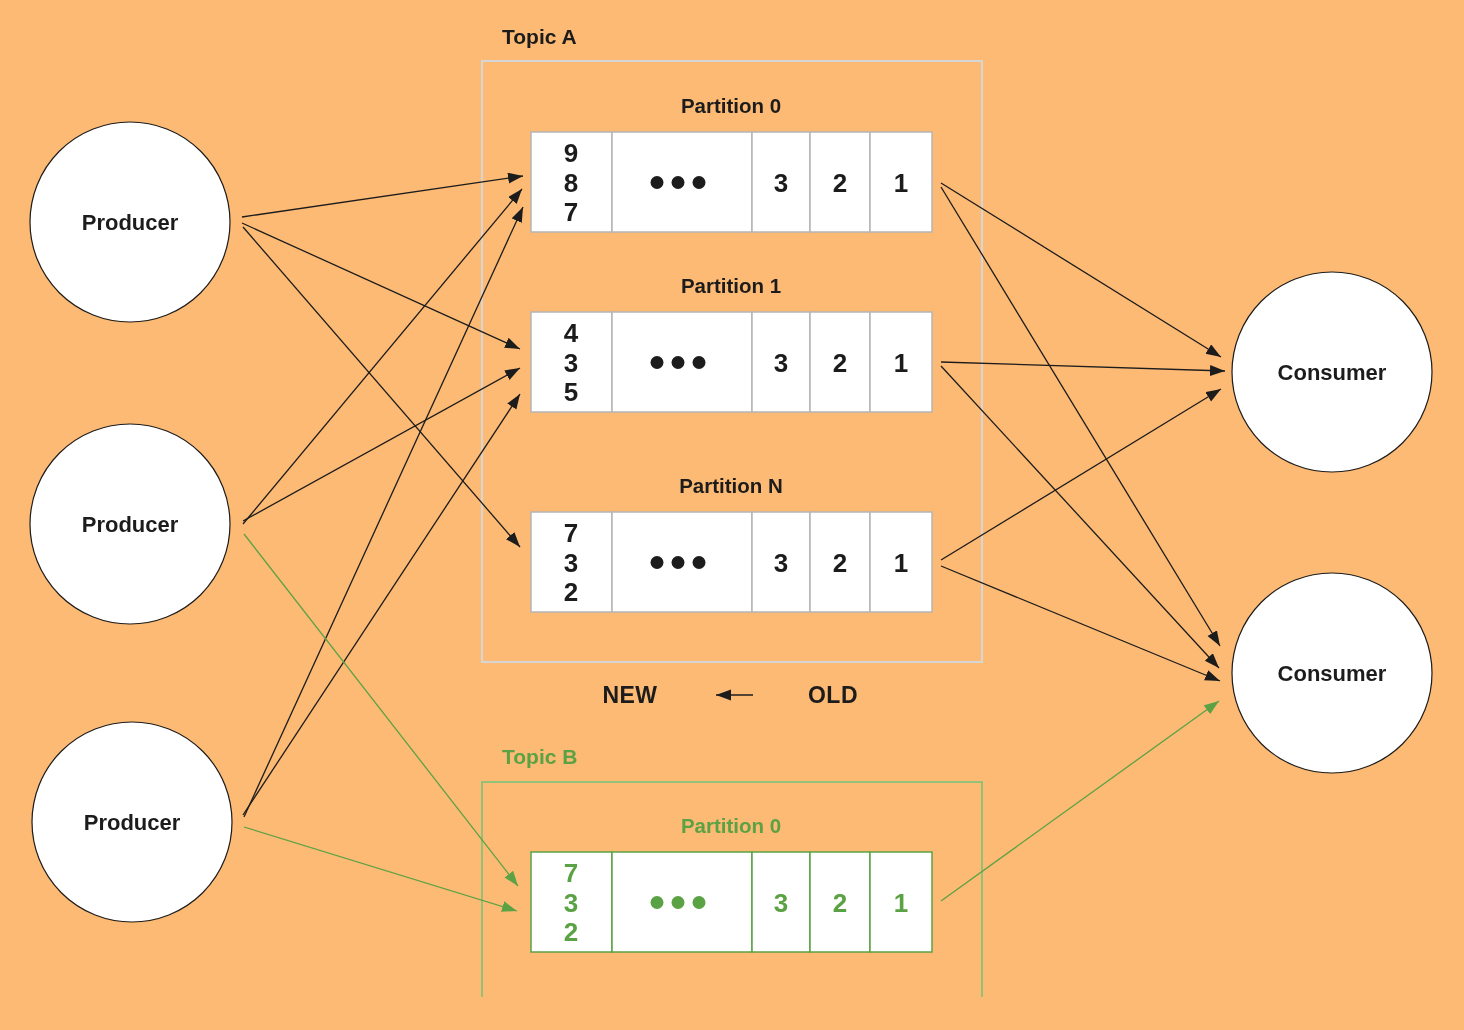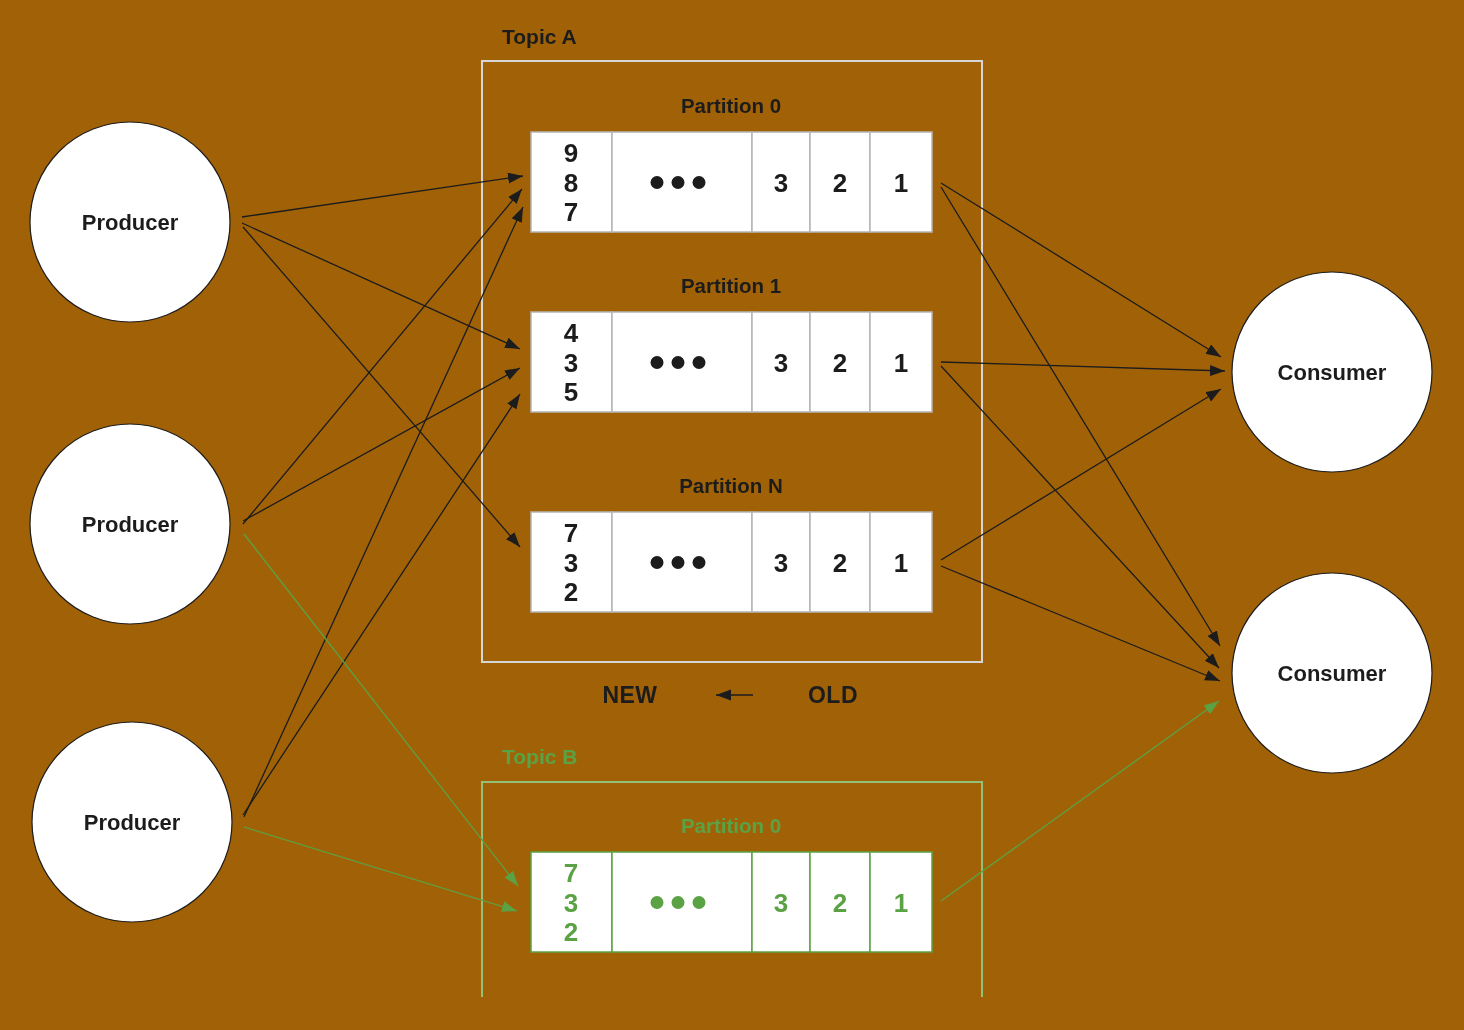--- a/index.html
+++ b/index.html
@@ -1,16 +1,16 @@
 <!DOCTYPE html>
 <html style="--black: #1c1c1c; --green: #5ba244; --green_light: #92c177; --gray_border: #d6d6d6; --cell_border: #b5b5b5;"><head>
 <meta charset="utf-8">
 <style>
   html,body{margin:0;padding:0;background:#ffffff;}
-  .stage{position:relative;width:1464px;height:1030px;background:#a16207;overflow:hidden;}
+  .stage{position:relative;width:1464px;height:1030px;background:#fdba74;overflow:hidden;}
   svg{display:block;}
   .lbl{font-family:"Liberation Sans","DejaVu Sans",sans-serif;font-weight:700;}
   .t-topic{font-size:21px;}
   .t-part{font-size:20.5px;}
   .t-digit{font-size:26px;}
   .t-node{font-size:22px;}
   .t-legend{font-size:23px;letter-spacing:.5px;}
   .fill-black{fill:var(--black,#1c1c1c);}
   .fill-green{fill:var(--green,#5ba244);}
   .node{fill:#ffffff;stroke:var(--black,#1c1c1c);stroke-width:1.2;}

